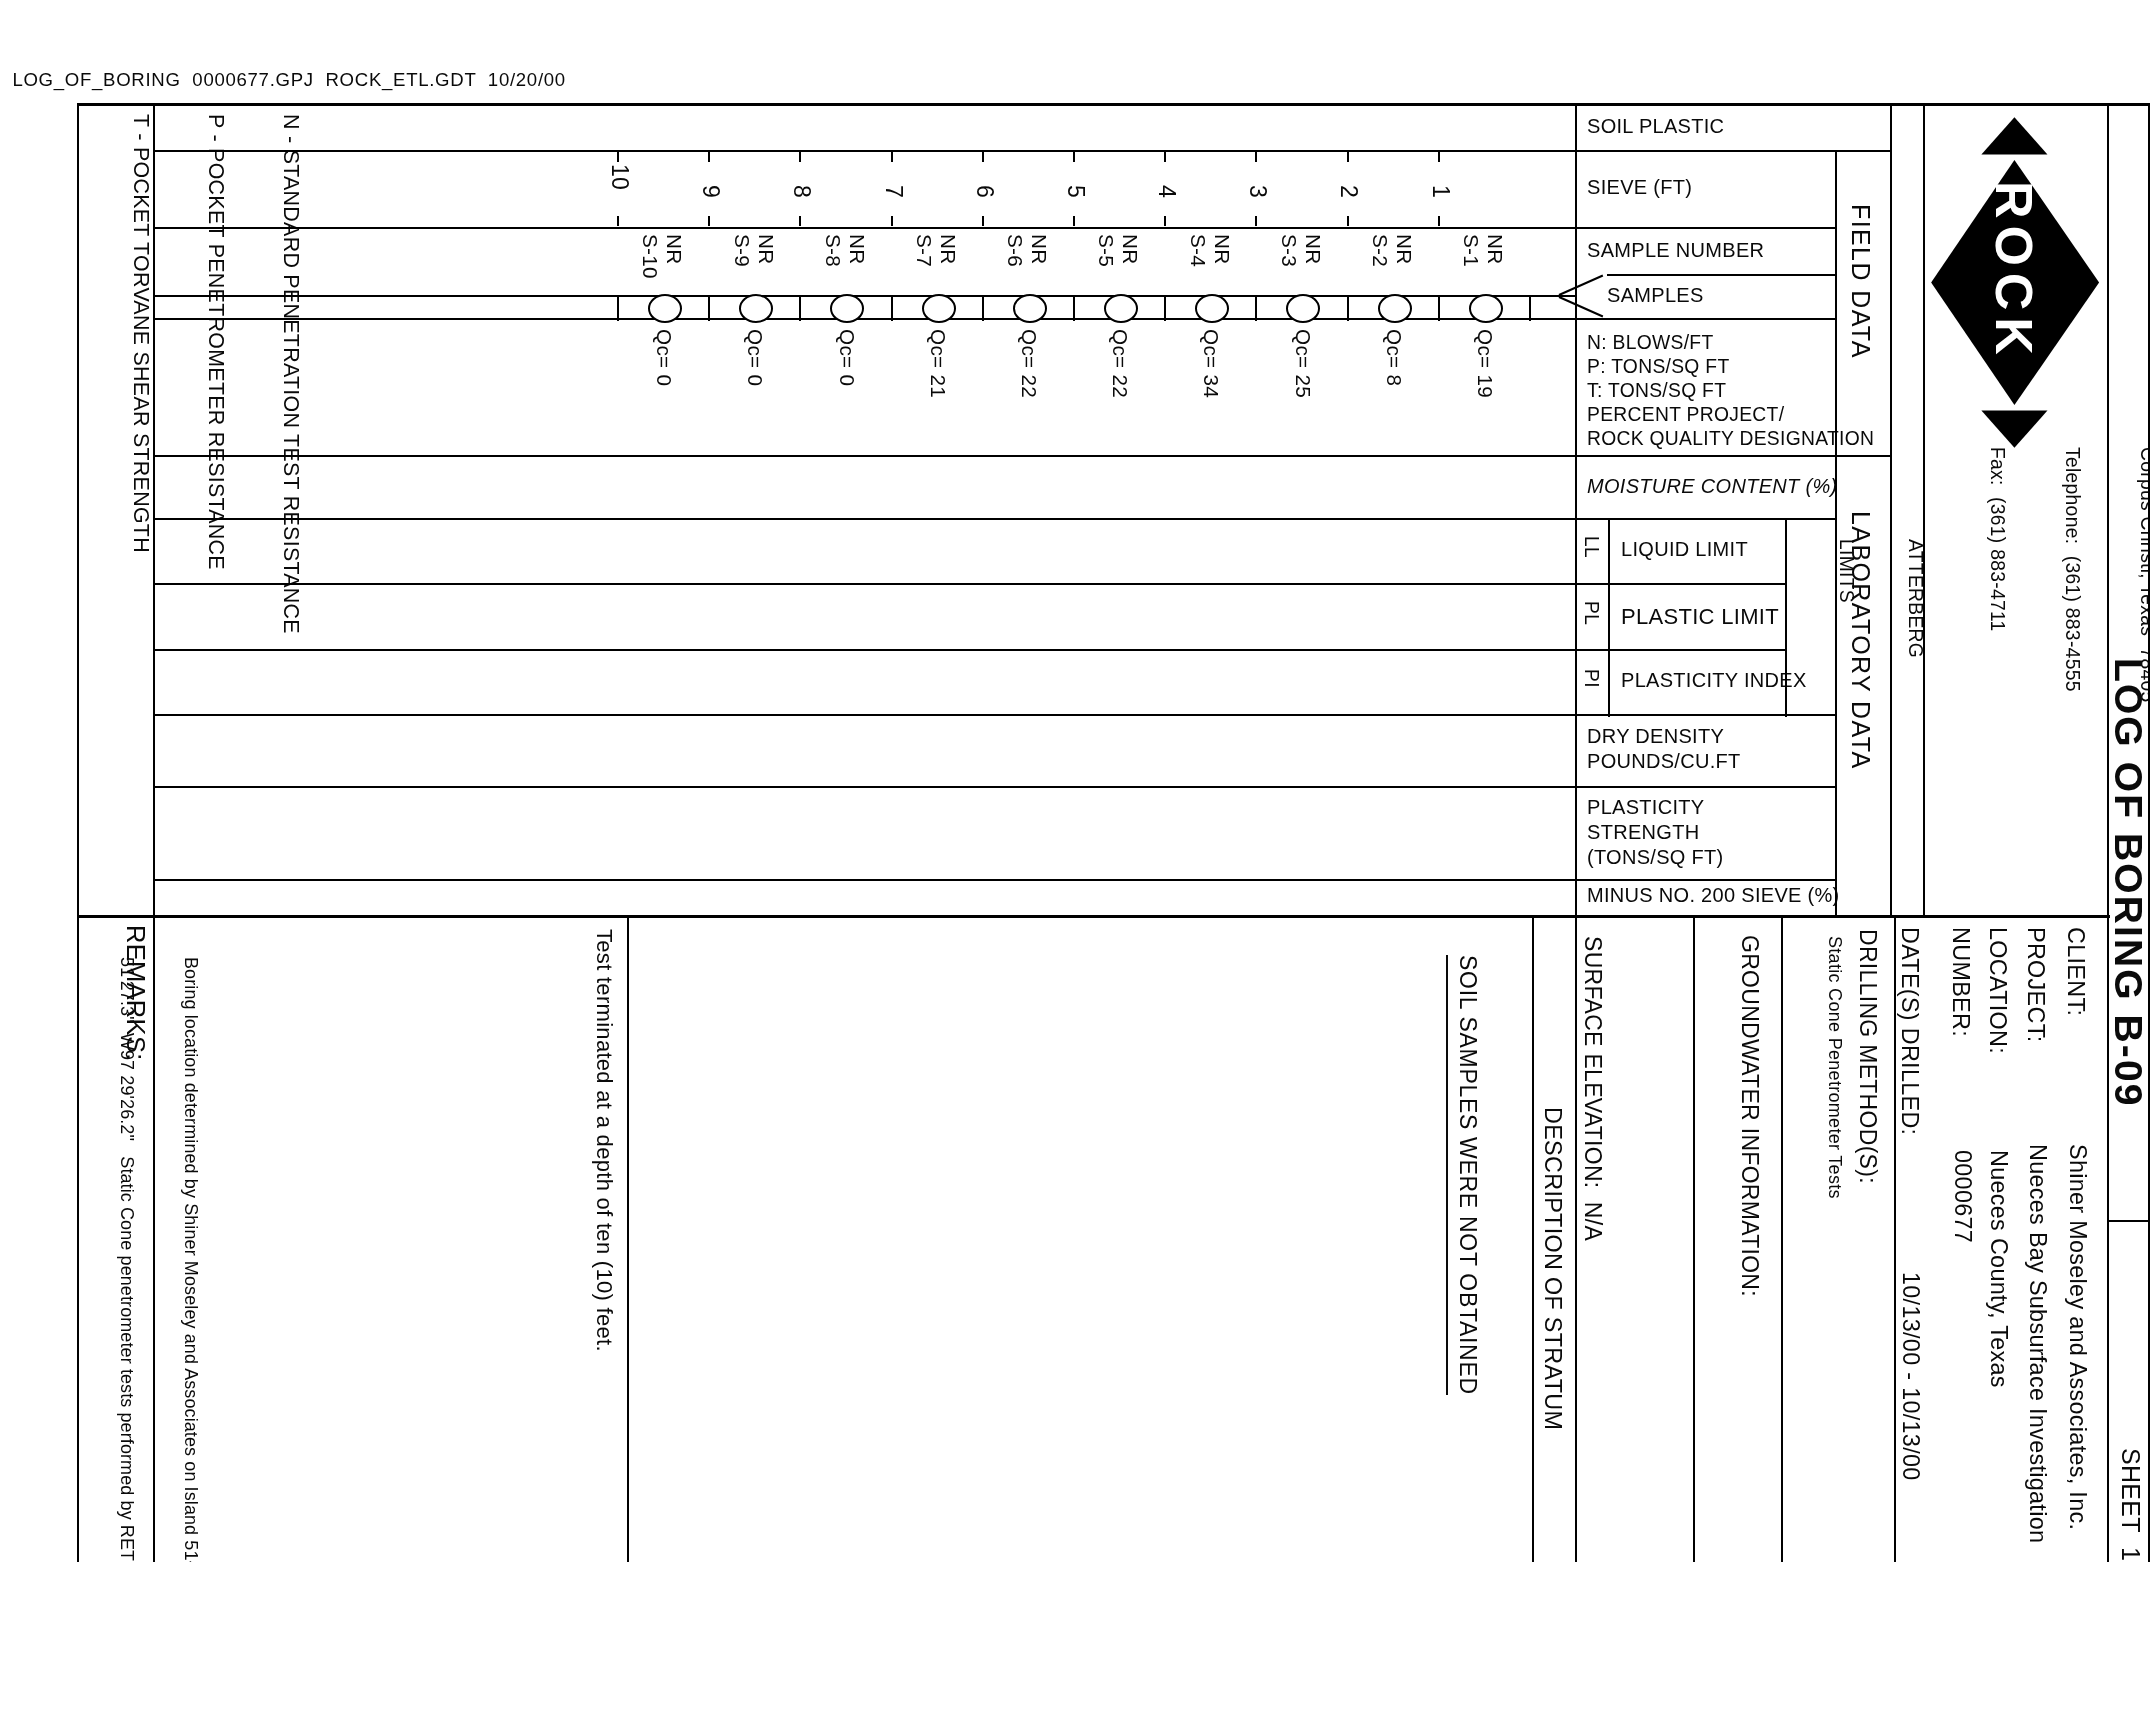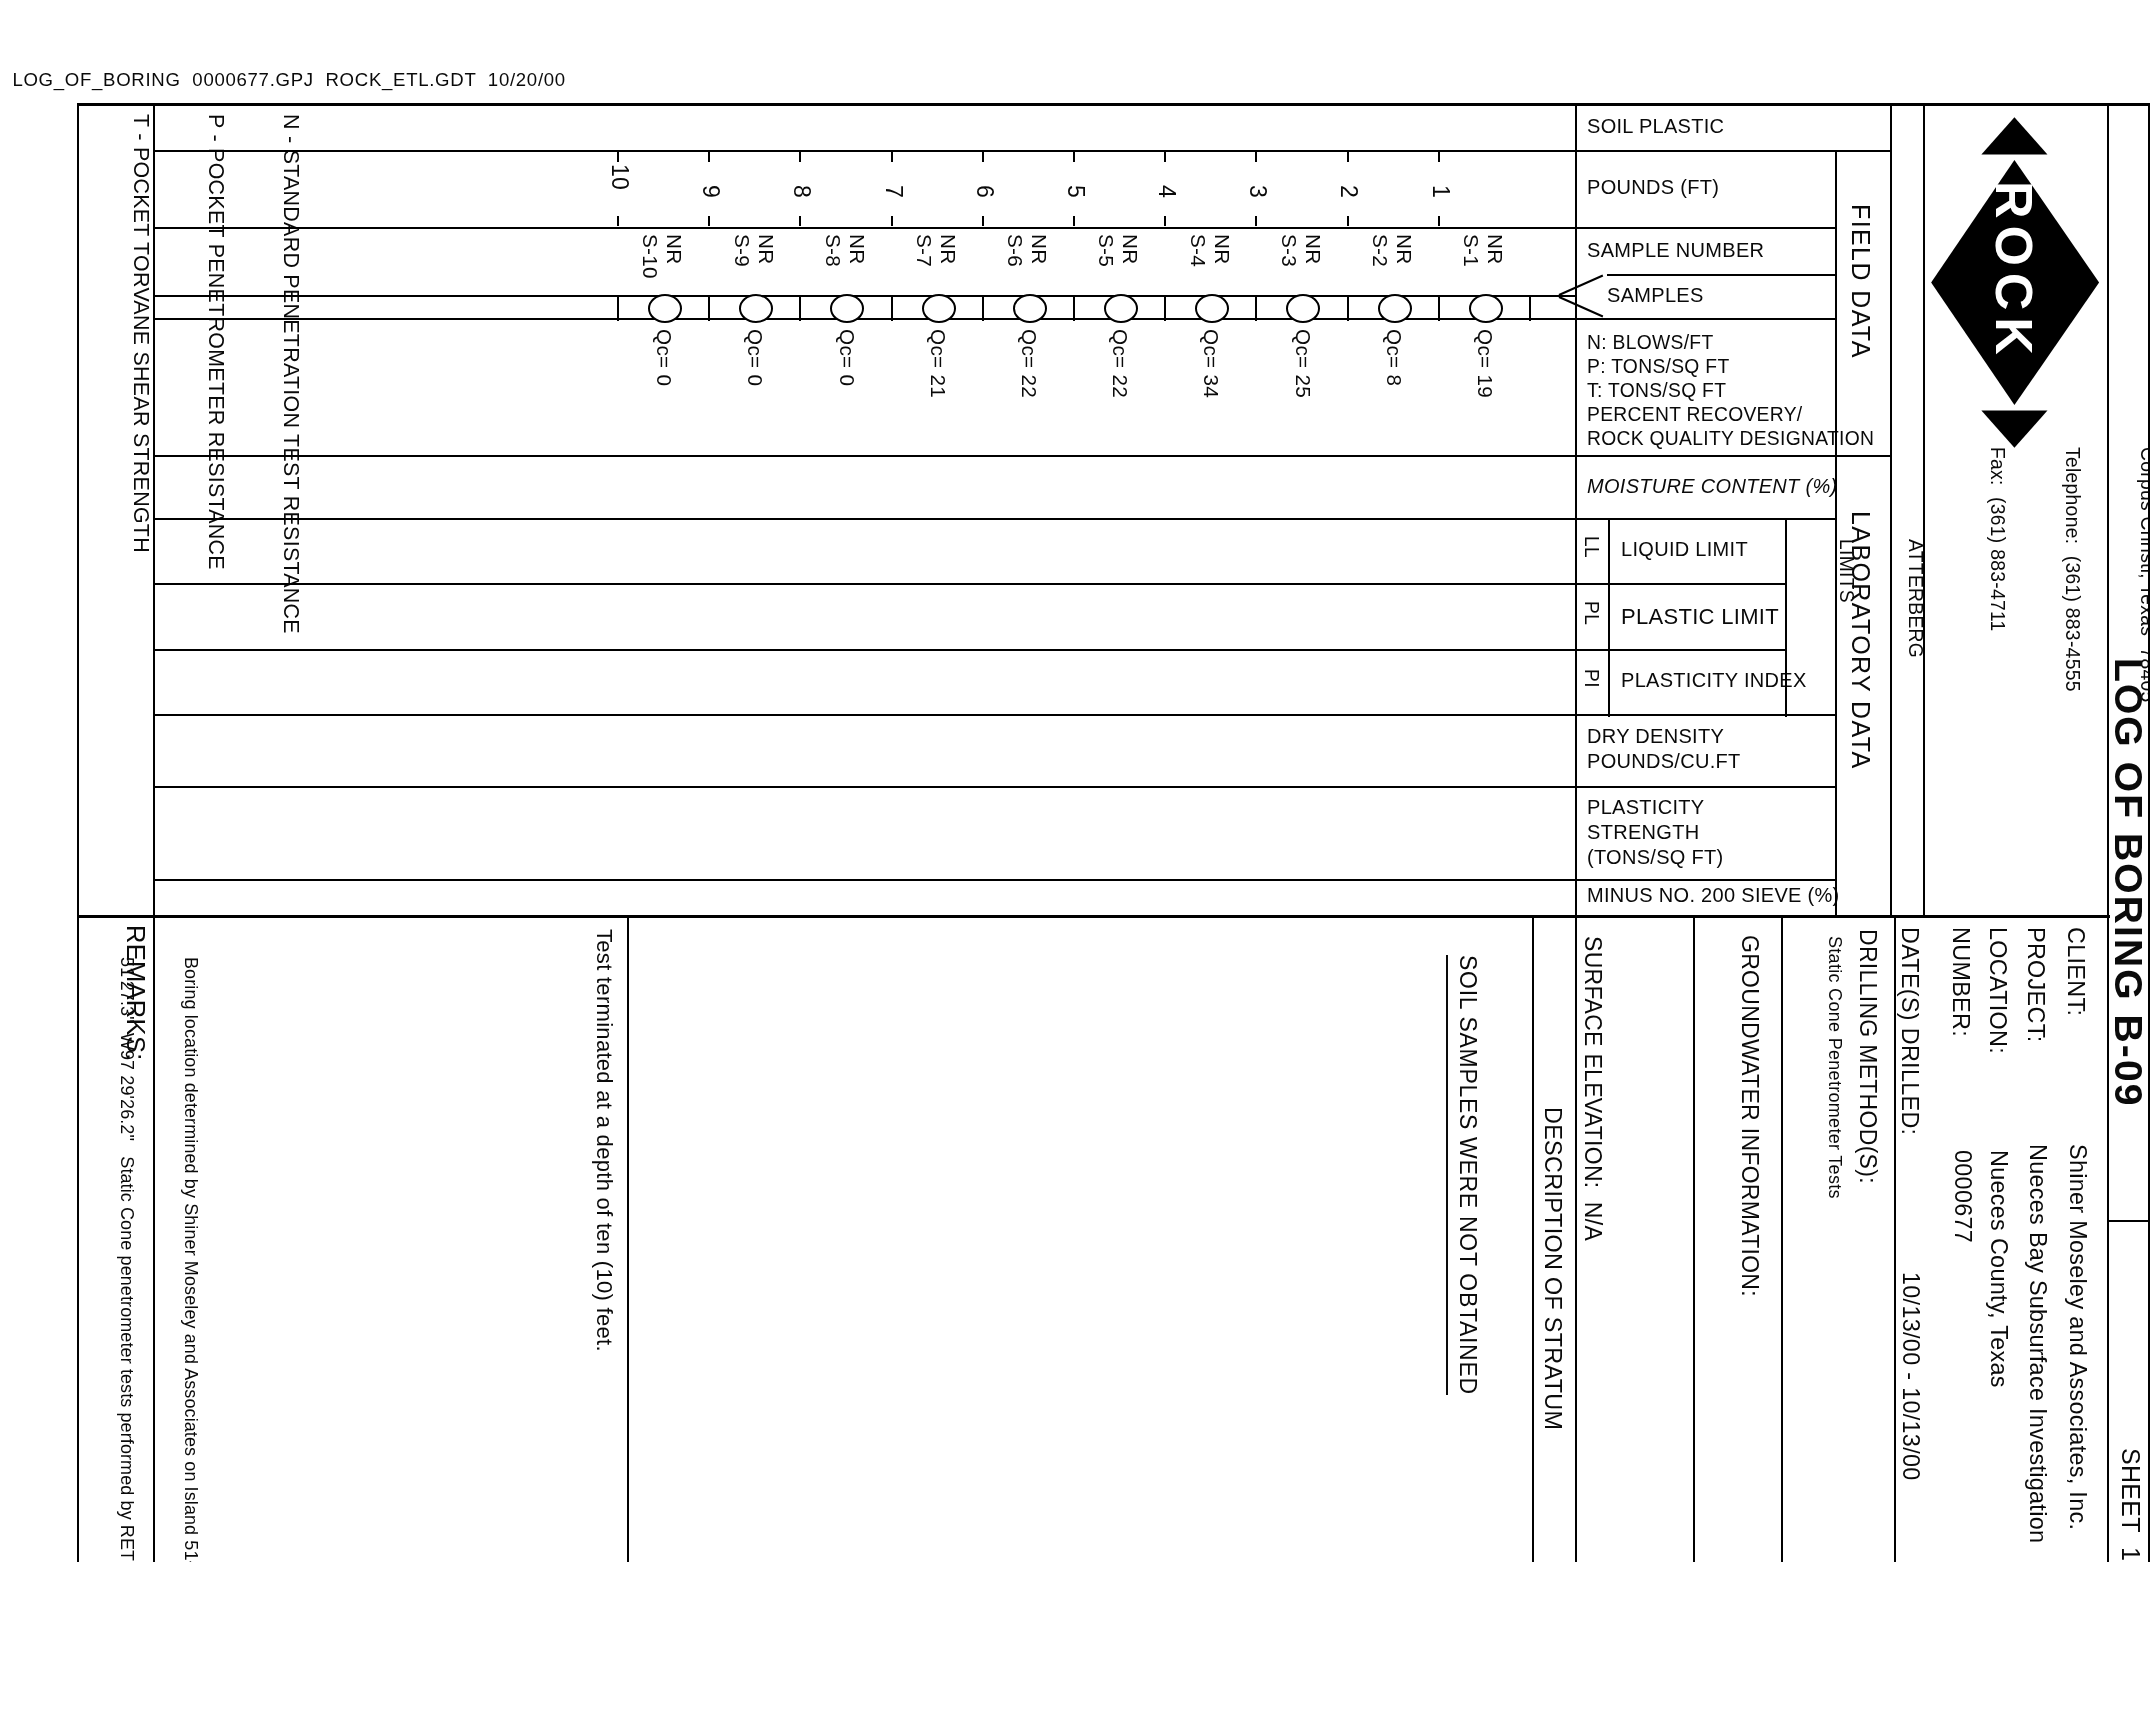--- a/index.html
+++ b/index.html
@@ -16,29 +16,29 @@
   svg{display:block;}
 </style>
 </head>
 <body>
 
 <div id="canvas">
 
   <div class="abs pre" style="left:12.4px;top:69px;font-size:18.6px;letter-spacing:0.7px;">LOG_OF_BORING  0000677.GPJ  ROCK_ETL.GDT  10/20/00</div>
 
   <div class="abs" style="left:1587px;top:115px;font-size:20px;">SOIL PLASTIC</div>
-  <div class="abs" style="left:1587px;top:176px;font-size:20px;">POUNDS (FT)</div>
+  <div class="abs" style="left:1587px;top:176px;font-size:20px;">SIEVE (FT)</div>
   <div class="abs" style="left:1587px;top:239px;font-size:20px;">SAMPLE NUMBER</div>
   <div class="abs" style="left:1607px;top:284px;font-size:20px;">SAMPLES</div>
 
   <div class="abs" style="left:1587px;top:331px;font-size:19.3px;line-height:24px;">
     <div>N: BLOWS/FT</div>
     <div>P: TONS/SQ FT</div>
     <div>T: TONS/SQ FT</div>
-    <div>PERCENT RECOVERY/</div>
+    <div>PERCENT PROJECT/</div>
     <div>ROCK QUALITY DESIGNATION</div>
   </div>
 
   <div class="abs" style="left:1587px;top:475px;font-size:20px;font-style:italic;">MOISTURE CONTENT (%)</div>
 
   <div class="abs vt" style="left:1580px;top:536px;font-size:19.3px;">LL</div>
   <div class="abs" style="left:1621px;top:538px;font-size:20px;">LIQUID LIMIT</div>
   <div class="abs vt" style="left:1580px;top:601px;font-size:19.3px;">PL</div>
   <div class="abs" style="left:1621px;top:604px;font-size:22px;">PLASTIC LIMIT</div>
   <div class="abs vt" style="left:1580px;top:669px;font-size:19.3px;">PI</div>

